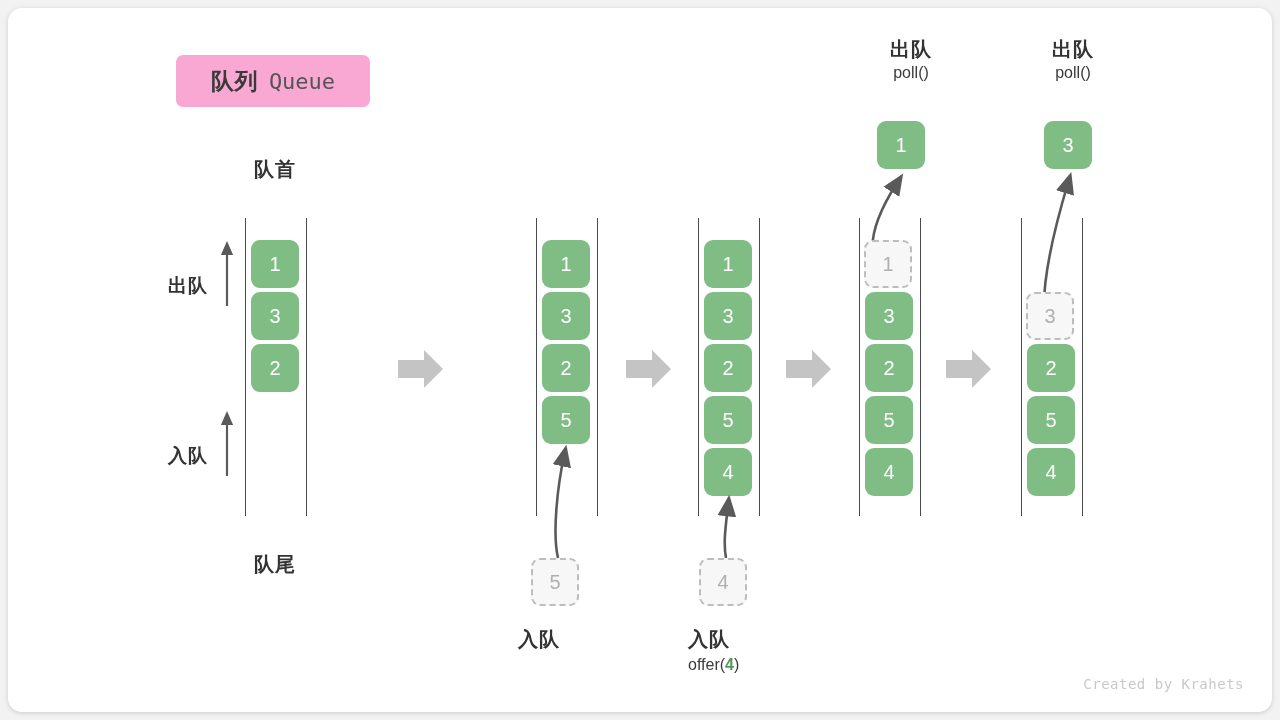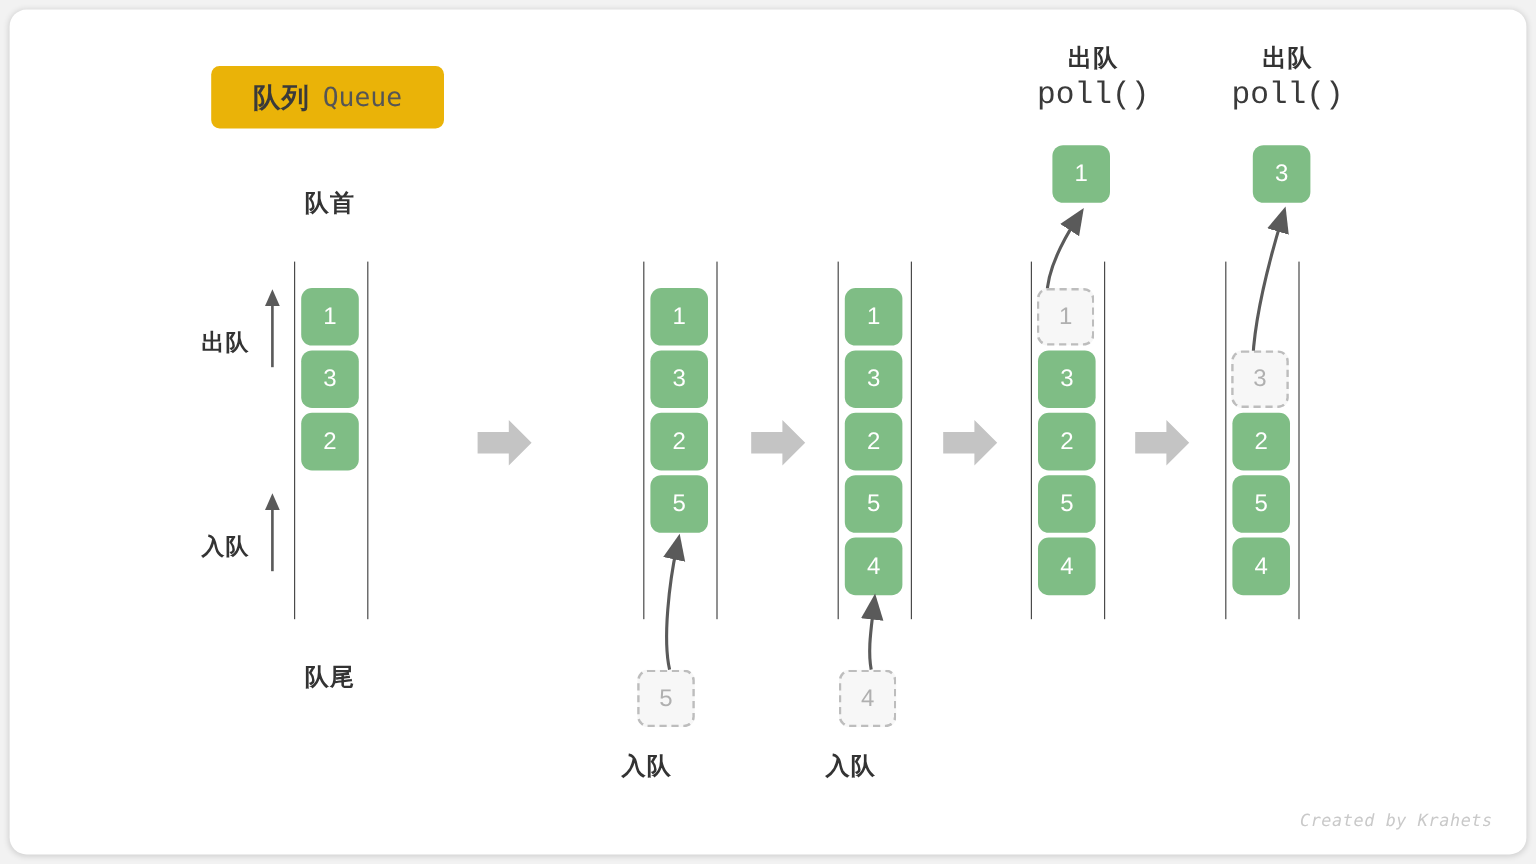--- a/index.html
+++ b/index.html
@@ -31,21 +31,21 @@
     overflow: hidden;
   }
   .abs { position: absolute; }
 
   
   .title-badge {
     left: 168px;
     top: 47px;
     width: 194px;
     height: 52px;
-    background: #eab308;
+    background: #f9a8d4;
     border-radius: 7px;
     display: flex;
     align-items: center;
     justify-content: center;
     gap: 11px;
   }
   .title-cn {
     font-size: 23px;
     font-weight: bold;
     color: #3a3a3a;
@@ -83,22 +83,22 @@
     text-align: center;
     color: #333333;
     line-height: 1.32;
   }
   .op-cn {
     font-size: 20px;
     font-weight: bold;
     letter-spacing: 1px;
   }
   .op-code {
-    font-family: Liberation Mono, monospace;
-    font-size: 26px;
+    font-family: Liberation Sans, sans-serif;
+    font-size: 16px;
     color: #3a3a3a;
   }
   .op-code .num { color: #4f9a57; font-weight: bold; }
 
   
   .op-label-b {
     width: 200px;
     text-align: left;
     color: #333333;
     line-height: 1.38;
@@ -132,21 +132,20 @@
   
   .flow-arrow { width: 46px; height: 42px; }
 
   .credit {
     right: 28px;
     bottom: 20px;
     font-family: "DejaVu Sans Mono", "Liberation Mono", monospace;
     font-size: 14px;
     color: #c9c9c9;
     letter-spacing: 0.5px;
-    font-style: italic;
   }
 
   svg { overflow: visible; }
 </style>
 </head>
 <body>
 
 <div id="canvas">
   <div class="card">
 
@@ -222,20 +221,21 @@
     <div class="abs cell" style="left:696px; top:388px;">5</div>
     <div class="abs cell" style="left:696px; top:440px;">4</div>
 
     <div class="abs cell ghost" style="left:691px; top:550px;">4</div>
     <svg class="abs" style="left:690px; top:484px;" width="60" height="70">
       <path d="M28,66 C25,50 28,32 30,14" fill="none" stroke="#5a5a5a" stroke-width="2.6" marker-end="url(#curvehead)"></path>
     </svg>
 
     <div class="abs op-label-b" style="left:680px; top:618px;">
       <div class="op-cn">入队</div>
+      <div class="op-code"><span>offer(</span><span class="num">4</span><span>)</span></div>
     </div>
 
     <svg class="abs flow-arrow" style="left:778px; top:340px;" viewBox="0 0 46 42">
       <path d="M0,12 L26,12 L26,2 L45,21 L26,40 L26,30 L0,30 Z" fill="#c4c4c4"></path>
     </svg>
 
     <div class="abs op-label" style="left:813px; top:28px;">
       <div class="op-cn">出队</div>
       <div class="op-code">poll()</div>
     </div>

